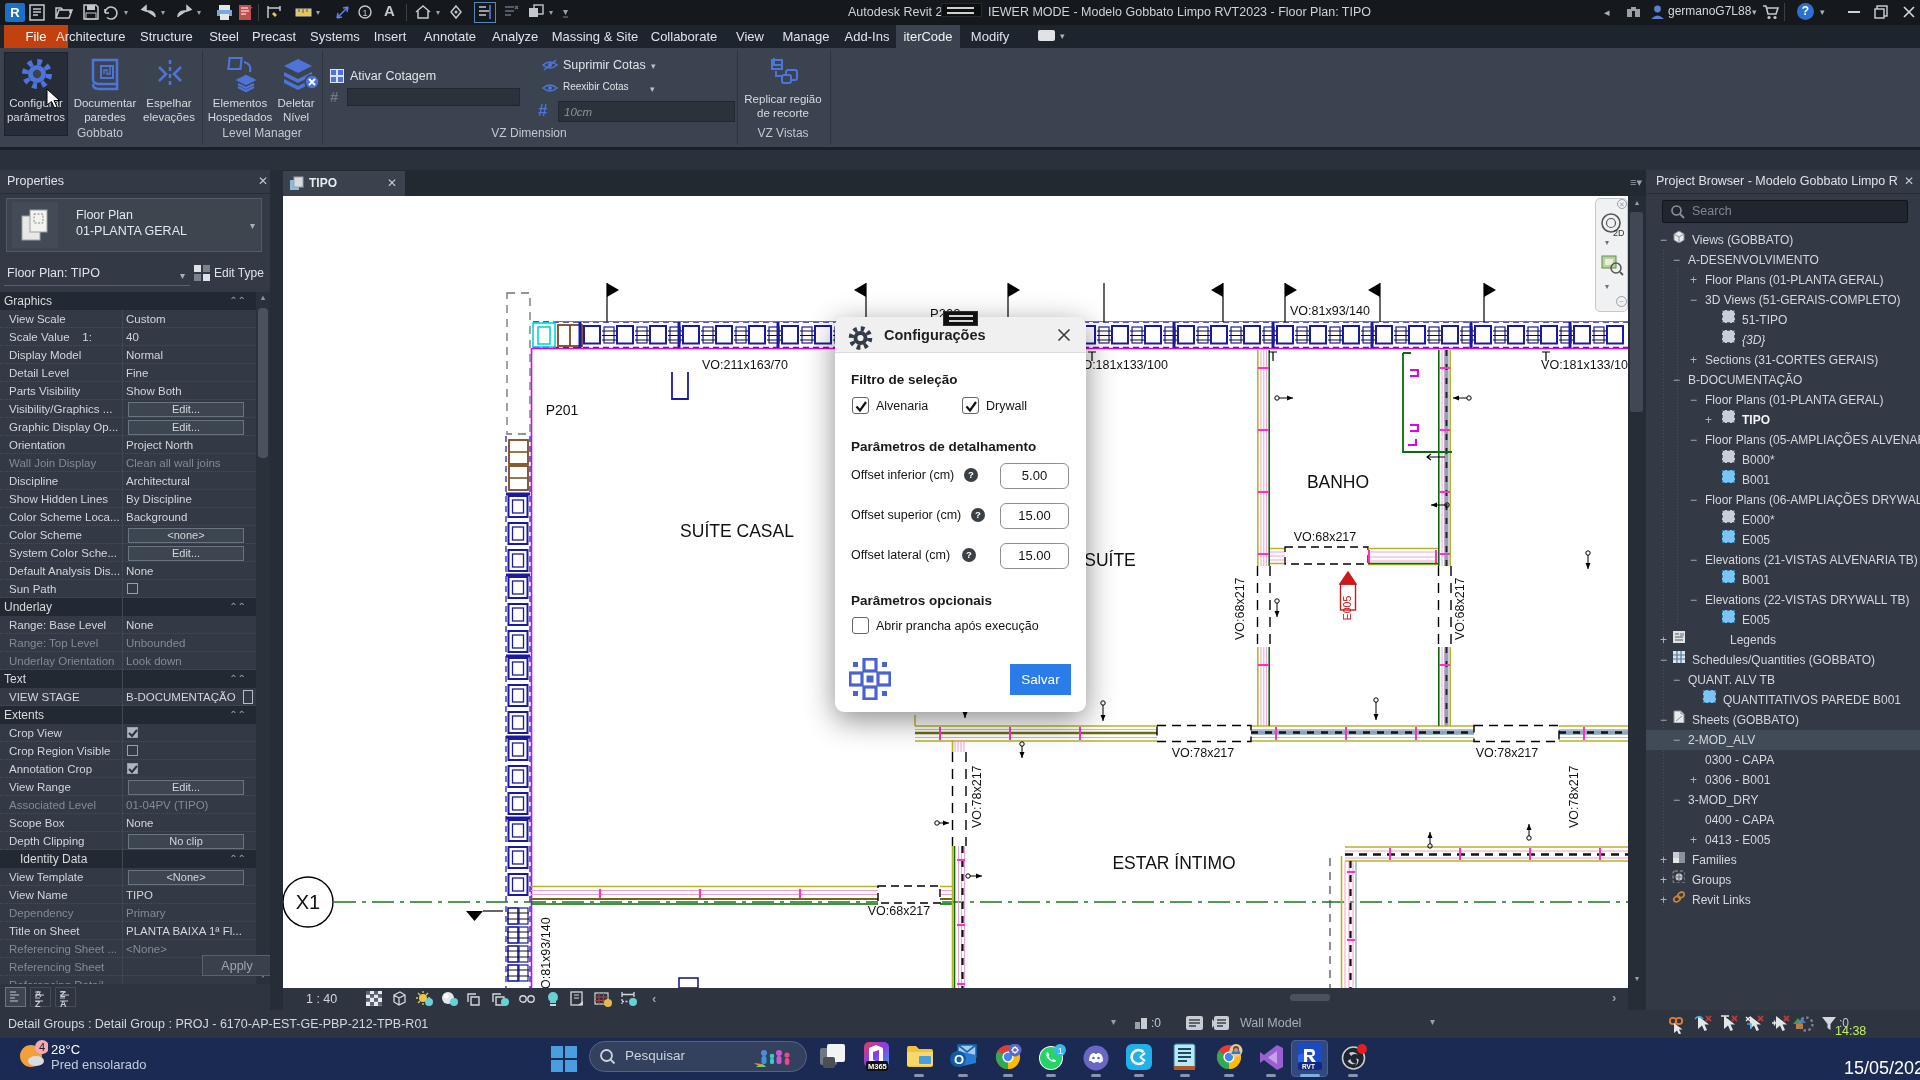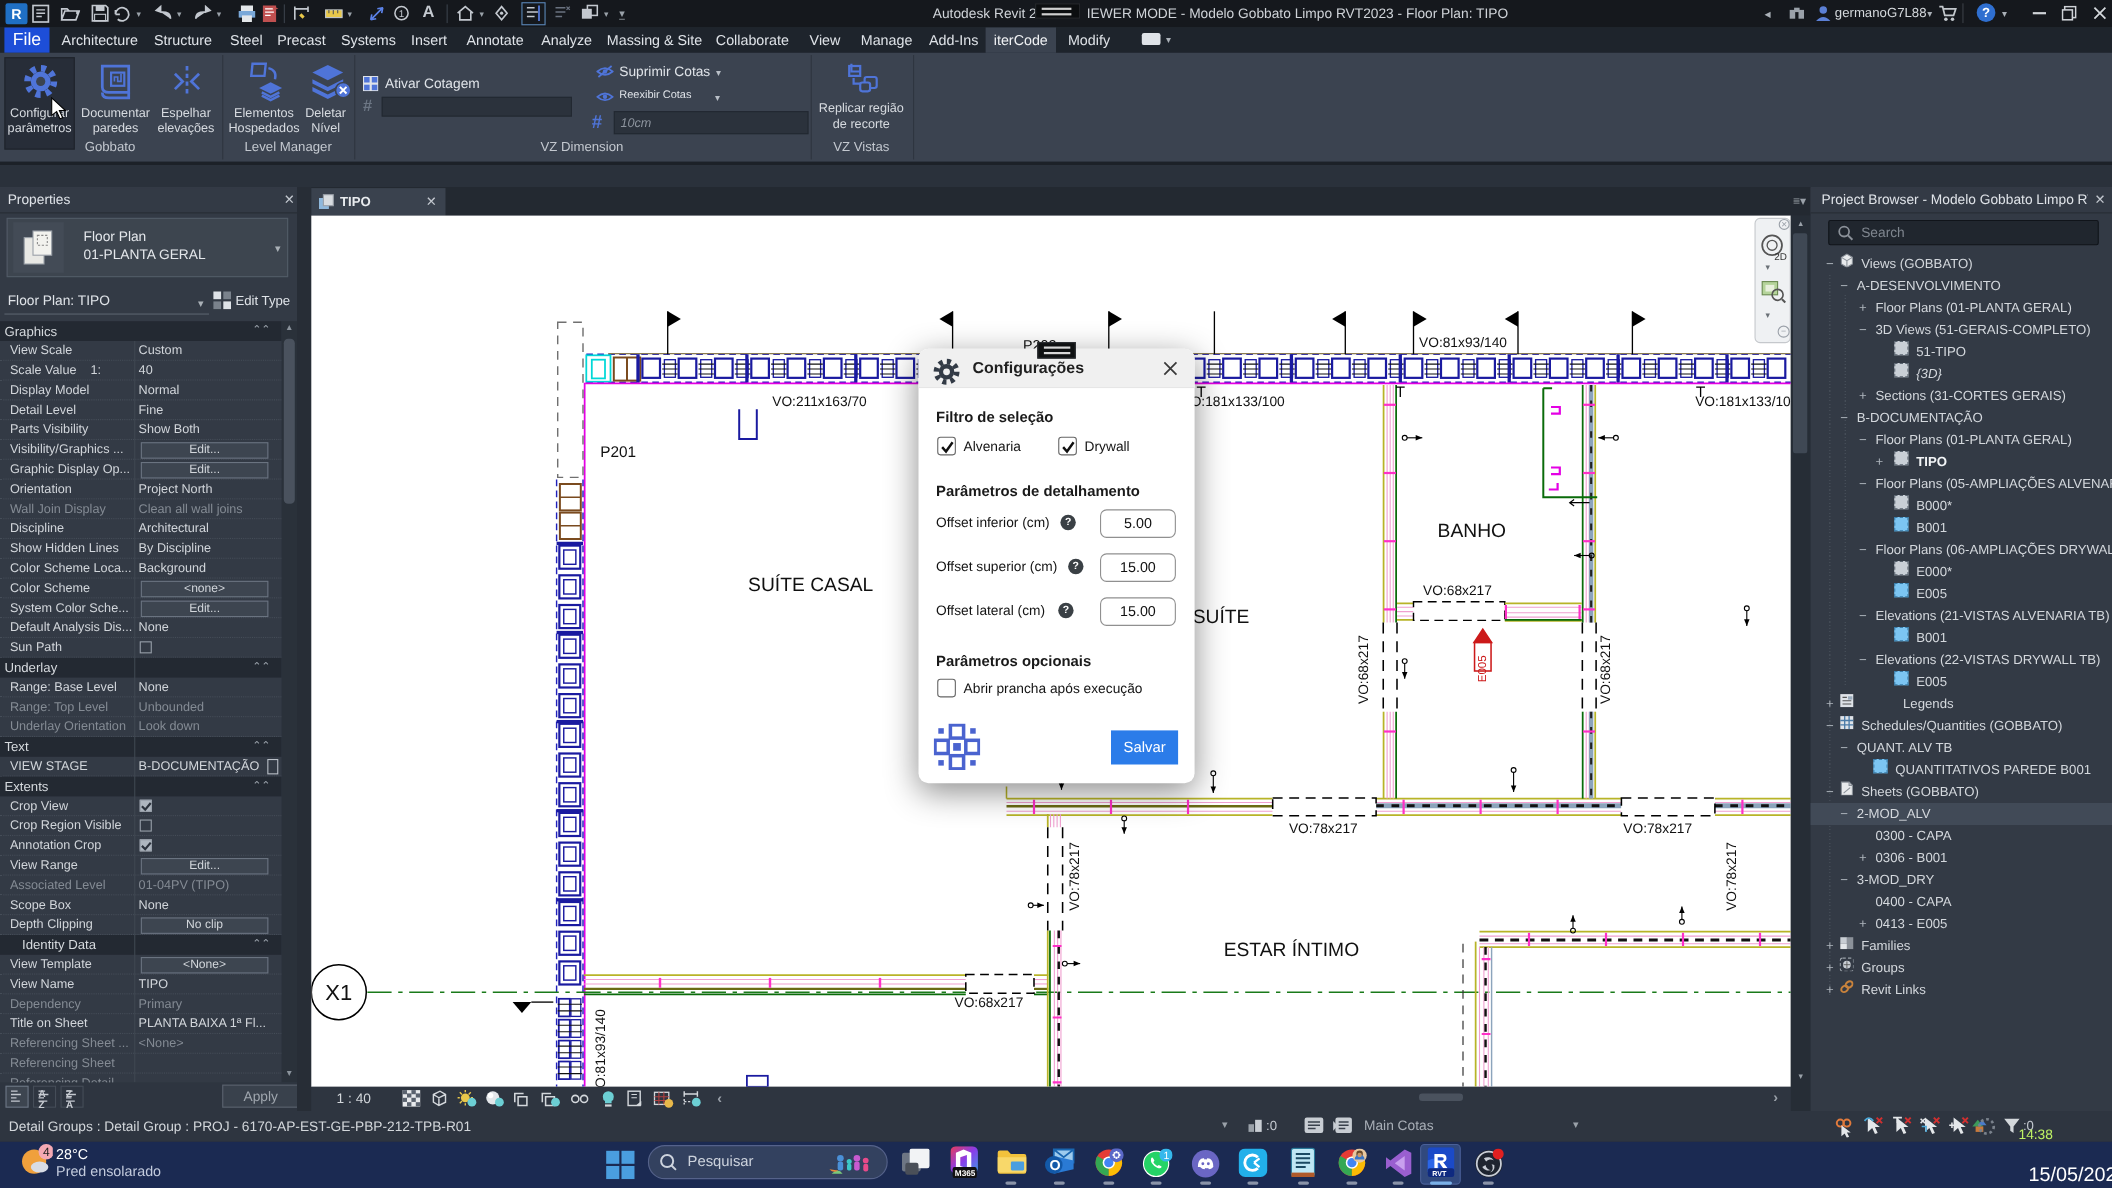--- a/index.html
+++ b/index.html
@@ -160,21 +160,21 @@
 <div class="abs" style="left:1820px;top:7px;color:#aab0b7;font-size:9px">▾</div>
 <div class="abs" style="left:1848px;top:11px;width:12px;height:2px;background:#cfd3d8"></div>
 <svg class="abs" style="left:1874px;top:5px" width="14" height="14">
       <rect x="3" y="1" width="10" height="10" fill="none" stroke="#cfd3d8" stroke-width="1.4"></rect>
       <rect x="1" y="4" width="9" height="9" fill="#15181d" stroke="#cfd3d8" stroke-width="1.4"></rect>
     </svg>
 <svg class="abs" style="left:1902px;top:5px" width="14" height="14">
       <path d="M2 2 L12 12 M12 2 L2 12" stroke="#d4d8dc" stroke-width="1.6"></path>
     </svg>
 <div class="abs" id="tabrow"></div>
-<div class="abs" style="left:4px;top:25px;width:41px;height:23px;background:#1d4ed8;color:#fff;font-size:16px;text-align:center;line-height:23px">File</div>
+<div class="abs" style="left:4px;top:25px;width:64px;height:23px;background:#c2410c;color:#fff;font-size:13px;text-align:center;line-height:23px">File</div>
 <div class="tab" style="left:56px;width:67px">Architecture</div>
 <div class="tab" style="left:140px;width:52px">Structure</div>
 <div class="tab" style="left:208px;width:32px">Steel</div>
 <div class="tab" style="left:252px;width:44px">Precast</div>
 <div class="tab" style="left:310px;width:48px">Systems</div>
 <div class="tab" style="left:372px;width:36px">Insert</div>
 <div class="tab" style="left:424px;width:52px">Annotate</div>
 <div class="tab" style="left:492px;width:46px">Analyze</div>
 <div class="tab" style="left:548px;width:94px">Massing &amp; Site</div>
 <div class="tab" style="left:650px;width:68px">Collaborate</div>
@@ -468,21 +468,21 @@
       </g>
     </svg>
 <div class="abs" style="left:55px;top:987px;width:21px;height:20px;border:1px solid #454d58"></div>
 <svg class="abs" style="left:58px;top:990px" width="15" height="14">
       <g stroke="#c3c8cf" stroke-width="1.2">
         <path d="M2 2 h6 M2 5 h9 M2 8 h5 M2 11 h8"></path>
       </g>
     </svg>
 <div class="abs" style="left:35px;top:989px;color:#c9cdd3;font-size:9px;font-weight:bold">A<br>Z</div>
 <div class="abs" style="left:60px;top:989px;color:#c9cdd3;font-size:9px;font-weight:bold">Z<br>A</div>
-<div class="abs" style="left:202px;top:986px;width:70px;height:21px;background:#39414c;border:1px solid #5a626e;color:#9fa6ae;font-size:12.5px;text-align:center;line-height:20px">Apply</div>
+<div class="abs" style="left:202px;top:955px;width:70px;height:21px;background:#39414c;border:1px solid #5a626e;color:#9fa6ae;font-size:12.5px;text-align:center;line-height:20px">Apply</div>
 <div class="abs" style="left:270px;top:170px;width:13px;height:840px;background:#272d36"></div>
 <div class="abs" id="cantabs"></div>
 <div class="abs" id="vtab">
       <svg class="abs" style="left:6px;top:5px" width="15" height="15">
         <rect x="1" y="4" width="9" height="10" fill="#8fb8dc"></rect>
         <rect x="5" y="1" width="9" height="10" fill="#d8dce0" stroke="#9aa0a8" stroke-width="1"></rect>
       </svg>
       <span style="position:absolute;left:26px;top:5px;font-weight:bold">TIPO</span>
       <span style="position:absolute;left:104px;top:5px;color:#c3c8cf">✕</span>
     </div>
@@ -1092,21 +1092,21 @@
 <div class="abs" style="left:1151px;top:1016px;color:#c3c8cf;font-size:12px">:0</div>
 <svg class="abs" style="left:1185px;top:1014px" width="20" height="19">
       <rect x="1" y="2" width="17" height="14" rx="2" fill="#c8cdd3"></rect>
       <path d="M4 6 h11 M4 9 h11 M4 12 h7" stroke="#39414c" stroke-width="1.4"></path>
     </svg>
 <svg class="abs" style="left:1211px;top:1014px" width="20" height="19">
       <rect x="3" y="2" width="15" height="14" rx="2" fill="#c8cdd3"></rect>
       <path d="M6 6 h9 M6 9 h9 M6 12 h6" stroke="#39414c" stroke-width="1.4"></path>
       <path d="M1 5 v9 l4-4.5 z" fill="#c8cdd3"></path>
     </svg>
-<div class="abs" style="left:1240px;top:1016px;color:#a8aeb6;font-size:12.5px">Main Cotas</div>
+<div class="abs" style="left:1240px;top:1016px;color:#a8aeb6;font-size:12.5px">Wall Model</div>
 <div class="abs" style="left:1430px;top:1016px;color:#9aa1a9;font-size:10px">▾</div>
 <svg class="abs" style="left:1666px;top:1014px" width="22" height="20">
       <g fill="none" stroke="#e07a3c" stroke-width="1.8">
         <circle cx="7" cy="7" r="3.2"></circle>
         <circle cx="13" cy="7" r="3.2"></circle>
       </g>
       <path d="M8 9 L8 19 L11 16.5 L13 20.5 L15 19.5 L13 15.5 L16.5 15.5 Z" fill="#e4e7ea"></path>
     </svg>
 <svg class="abs" style="left:1692px;top:1013px" width="22" height="22">
       <path d="M6 3 L6 16 L10 12.5 L12.5 18 L15 17 L12.5 11.5 L17 11.5 Z" fill="#e4e7ea"></path>

